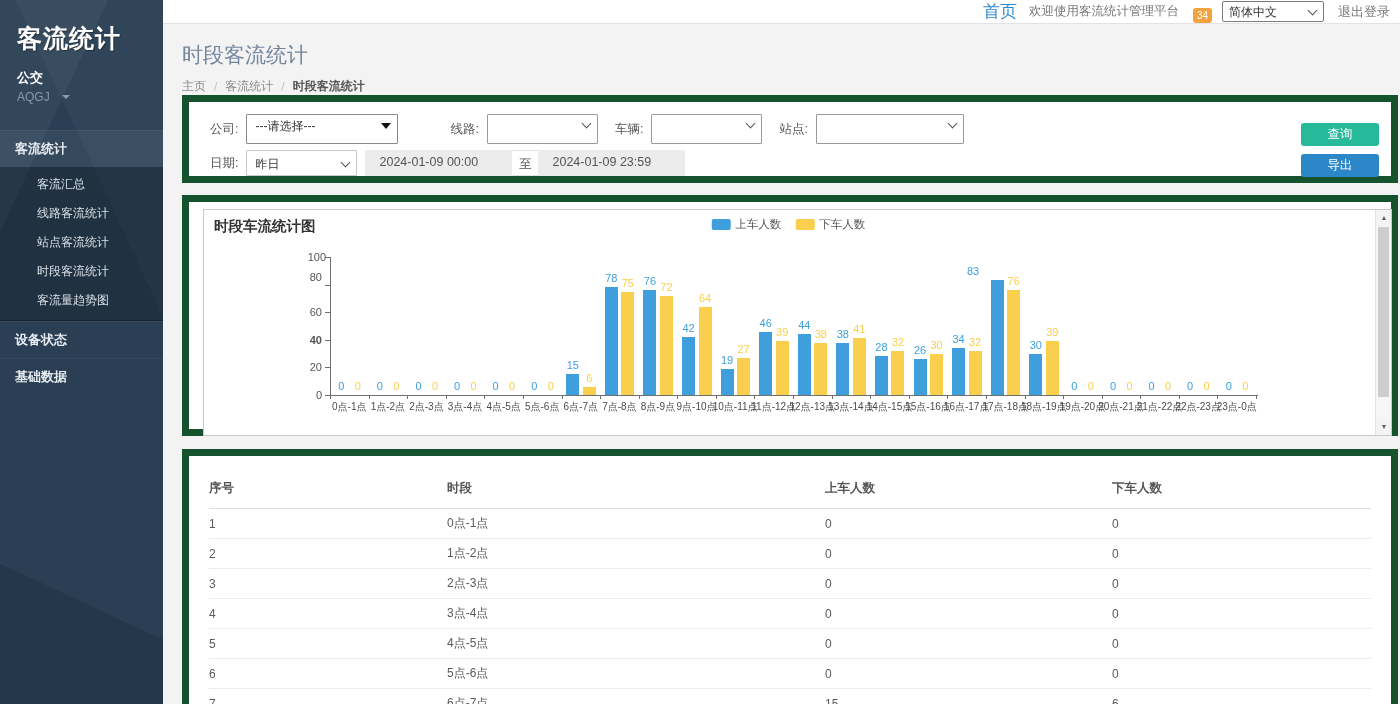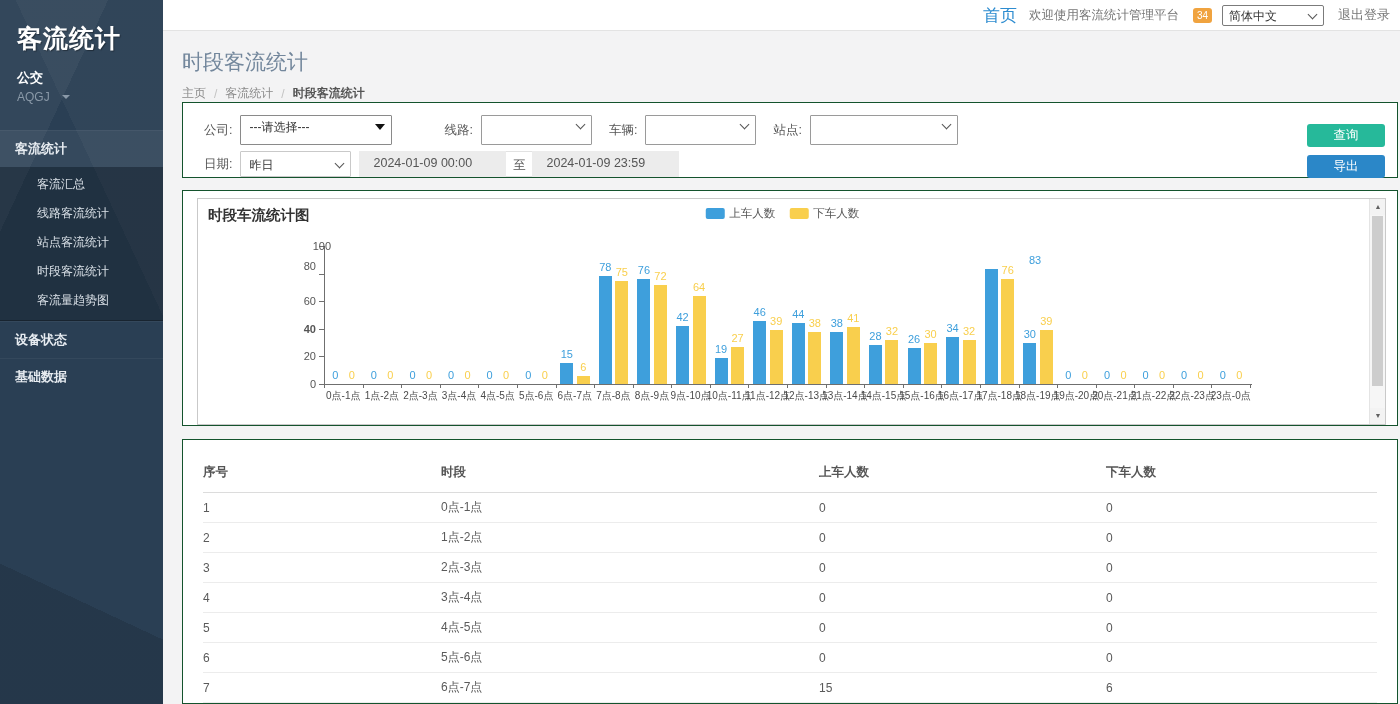--- a/index.html
+++ b/index.html
@@ -36,21 +36,21 @@
   .chev { width:7px; height:7px; border-right:1.6px solid #555; border-bottom:1.6px solid #555; transform:rotate(45deg); display:inline-block; }
   .chev.abs { position:absolute; right:7px; top:5px; }
 
   .page-head { padding:17px 20px 0 19px; height:82px; }
   .page-title { font-size:21px; color:#73879C; font-weight:normal; }
   .breadcrumb { margin-top:9px; font-size:12px; color:#8a8a8a; display:flex; gap:8px; align-items:center; }
   .breadcrumb .crumb { cursor:pointer; }
   .breadcrumb .crumb.current { color:#555; font-weight:bold; cursor:default; }
   .breadcrumb .sep { color:#c3c3c3; }
 
-  .panel { background:#fff; margin:0 2px 0 19px; border:1px solid #14532d; }
+  .panel { background:#fff; margin:0 2px 0 19px; border:7px solid #14532d; }
   .filters-panel { height:91px; position:relative; padding:14px 16px 0 21px; }
   .f-row { display:flex; align-items:center; height:26px; }
   .f-row + .f-row { margin-top:8px; }
   .f-label { font-size:12.5px; color:#555; margin-right:8px; }
   .sel { position:relative; height:30px; border:1px solid #8a8a8a; border-radius:1px; background:#fff; font-size:12px; color:#333; padding:3px 20px 0 8px; cursor:pointer; }
   .sel .blacktri { position:absolute; right:6px; top:8px; width:0; height:0; border-left:5px solid transparent; border-right:5px solid transparent; border-top:6px solid #111; }
   .sel.light { border-color:#9a9a9a; }
   .w-company { width:152px; margin-right:52px; }
   .w-line { width:111px; margin-right:17px; }
   .w-vehicle { width:111px; margin-right:17px; }
@@ -199,21 +199,21 @@
           <div class="axis-label-y" style="left: 86px; top: 179px;">0</div>
           <div class="ytick" style="left: 121px; top: 157.4px;"></div>
           <div class="axis-label-y" style="left: 86px; top: 151.4px;">20</div>
           <div class="ytick" style="left: 121px; top: 129.8px;"></div>
           <div class="axis-label-y" style="left: 86px; top: 123.8px; font-weight: bold;">40</div>
           <div class="ytick" style="left: 121px; top: 102.2px;"></div>
           <div class="axis-label-y" style="left: 86px; top: 96.2px;">60</div>
           <div class="ytick" style="left: 121px; top: 74.6px;"></div>
           <div class="axis-label-y" style="left: 86px; top: 61px;">80</div>
           <div class="ytick" style="left: 121px; top: 47px;"></div>
-          <div class="axis-label-y" style="left: 101px; top: 41px; text-align: right;">100</div>
+          <div class="axis-label-y" style="left: 90px; top: 41px; text-align: right;">100</div>
           <div class="xtick" style="left: 126px; top: 185px;"></div>
           <div class="cat-label" style="left: 145.292px; top: 190px;">0点-1点</div>
           <div class="bar-val" style="left: 137.3px; top: 170px; color: rgb(62, 159, 220);">0</div>
           <div class="bar-val" style="left: 153.8px; top: 170px; color: rgb(249, 207, 77);">0</div>
           <div class="xtick" style="left: 164.583px; top: 185px;"></div>
           <div class="cat-label" style="left: 183.875px; top: 190px;">1点-2点</div>
           <div class="bar-val" style="left: 175.883px; top: 170px; color: rgb(62, 159, 220);">0</div>
           <div class="bar-val" style="left: 192.383px; top: 170px; color: rgb(249, 207, 77);">0</div>
           <div class="xtick" style="left: 203.167px; top: 185px;"></div>
           <div class="cat-label" style="left: 222.458px; top: 190px;">2点-3点</div>
@@ -293,21 +293,21 @@
           <div class="bar-val" style="left: 732.55px; top: 128.6px; color: rgb(249, 207, 77);">30</div>
           <div class="xtick" style="left: 743.333px; top: 185px;"></div>
           <div class="cat-label" style="left: 762.625px; top: 190px;">16点-17点</div>
           <div class="bar" style="left: 748.133px; top: 138.08px; width: 13px; height: 46.92px; background: rgb(62, 159, 220);"></div>
           <div class="bar-val" style="left: 754.633px; top: 123.08px; color: rgb(62, 159, 220);">34</div>
           <div class="bar" style="left: 764.633px; top: 140.84px; width: 13px; height: 44.16px; background: rgb(249, 207, 77);"></div>
           <div class="bar-val" style="left: 771.133px; top: 125.84px; color: rgb(249, 207, 77);">32</div>
           <div class="xtick" style="left: 781.917px; top: 185px;"></div>
           <div class="cat-label" style="left: 801.208px; top: 190px;">17点-18点</div>
           <div class="bar" style="left: 786.717px; top: 70.46px; width: 13px; height: 114.54px; background: rgb(62, 159, 220);"></div>
-          <div class="bar-val" style="left: 837px; top: 55.46px; color: rgb(62, 159, 220);">83</div>
+          <div class="bar-val" style="left: 769px; top: 55.46px; color: rgb(62, 159, 220);">83</div>
           <div class="bar" style="left: 803.217px; top: 80.12px; width: 13px; height: 104.88px; background: rgb(249, 207, 77);"></div>
           <div class="bar-val" style="left: 809.717px; top: 65.12px; color: rgb(249, 207, 77);">76</div>
           <div class="xtick" style="left: 820.5px; top: 185px;"></div>
           <div class="cat-label" style="left: 839.792px; top: 190px;">18点-19点</div>
           <div class="bar" style="left: 825.3px; top: 143.6px; width: 13px; height: 41.4px; background: rgb(62, 159, 220);"></div>
           <div class="bar-val" style="left: 831.8px; top: 128.6px; color: rgb(62, 159, 220);">30</div>
           <div class="bar" style="left: 841.8px; top: 131.18px; width: 13px; height: 53.82px; background: rgb(249, 207, 77);"></div>
           <div class="bar-val" style="left: 848.3px; top: 116.18px; color: rgb(249, 207, 77);">39</div>
           <div class="xtick" style="left: 859.083px; top: 185px;"></div>
           <div class="cat-label" style="left: 878.375px; top: 190px;">19点-20点</div>

